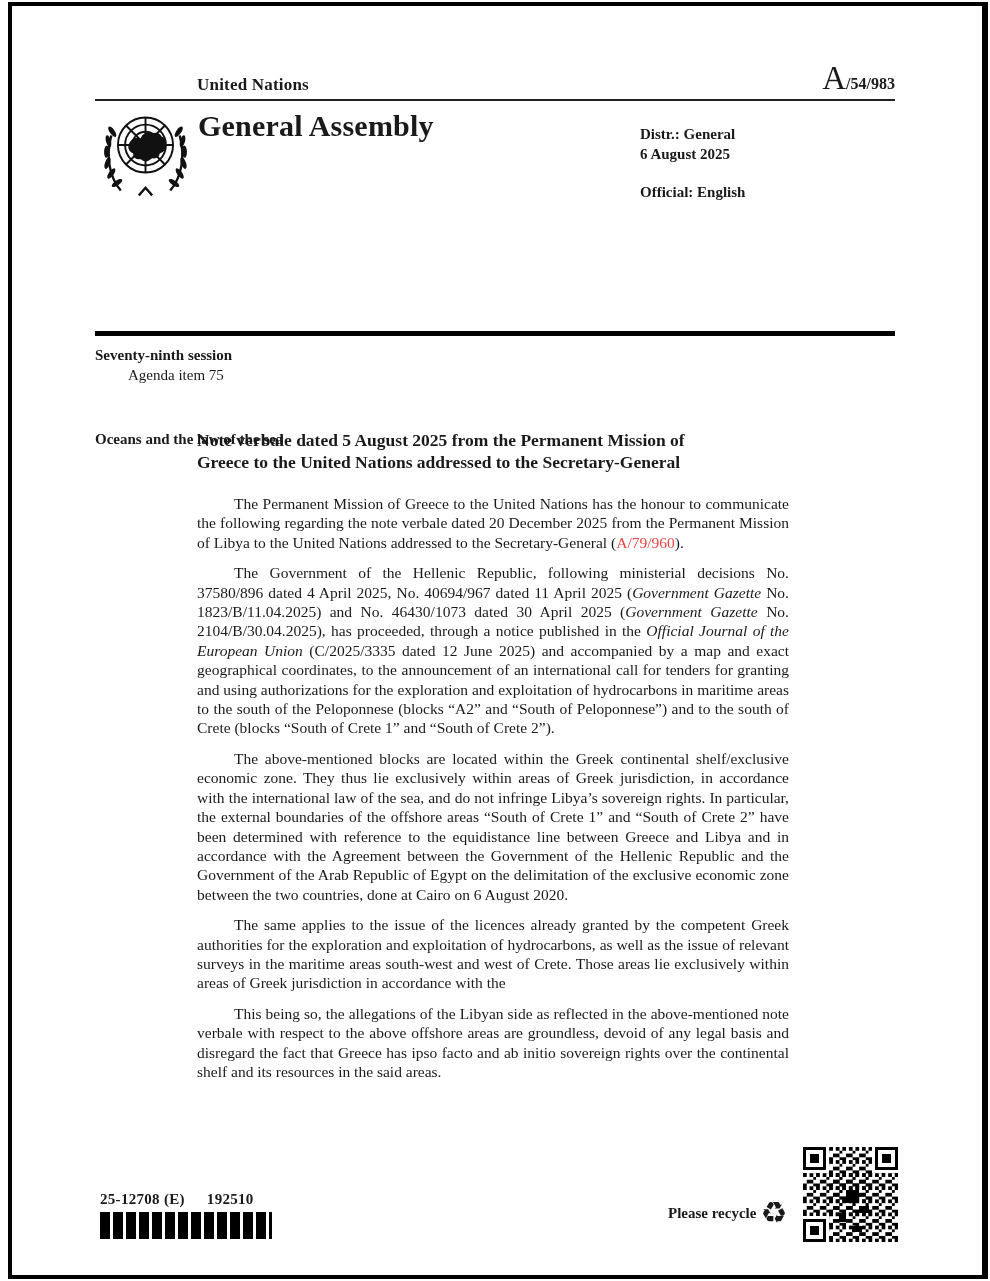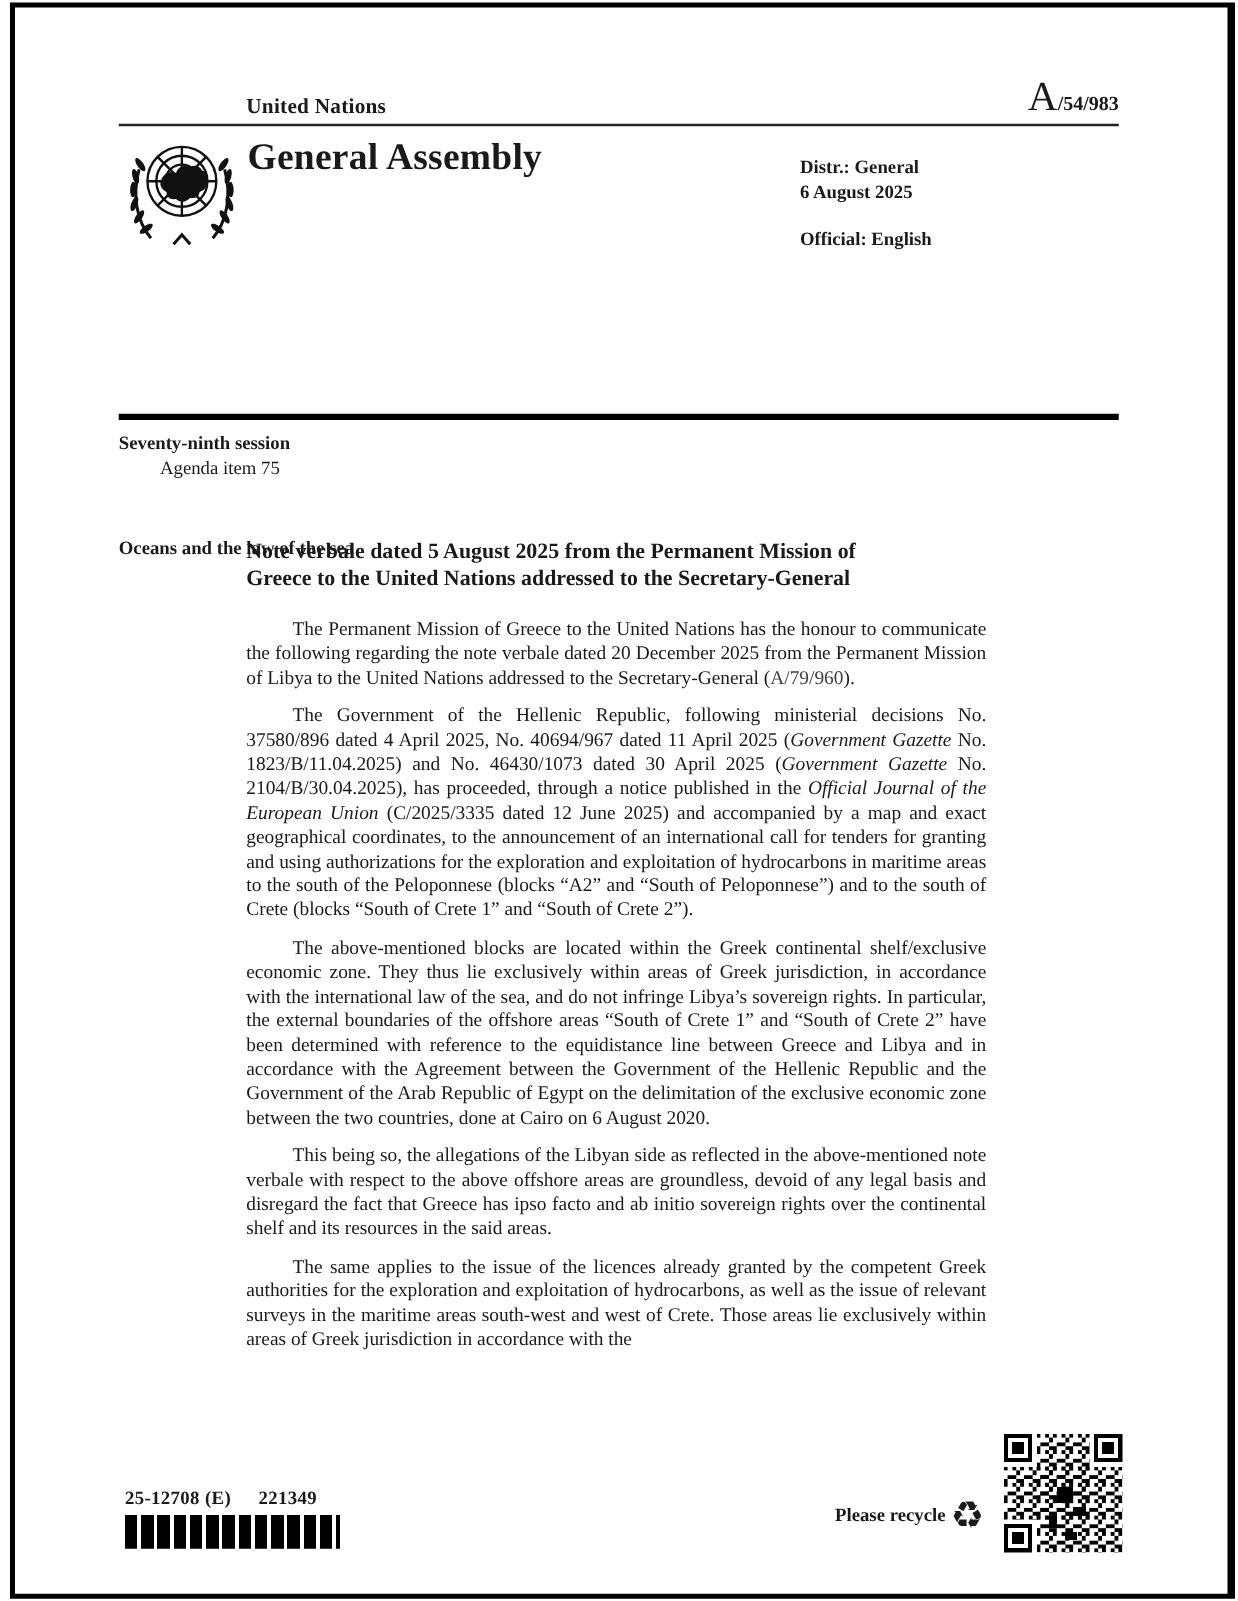--- a/index.html
+++ b/index.html
@@ -118,29 +118,29 @@
     <div class="agenda-item">Agenda item 75</div>
     <div class="agenda-title">Oceans and the law of the sea</div>
   </div>
 
   <div class="abs doc-title">
     <div>Note verbale dated 5 August 2025 from the Permanent Mission of</div>
     <div>Greece to the United Nations addressed to the Secretary-General</div>
   </div>
 
   <div class="abs body-text">
-    <p><span>The Permanent Mission of Greece to the United Nations has the honour to communicate the following regarding the note verbale dated 20 December 2025 from the Permanent Mission of Libya to the United Nations addressed to the Secretary-General (</span><a class="doclink" id="doclink" style="color: #404040;">A/79/960</a><span>).</span></p>
+    <p><span>The Permanent Mission of Greece to the United Nations has the honour to communicate the following regarding the note verbale dated 20 December 2025 from the Permanent Mission of Libya to the United Nations addressed to the Secretary-General (</span><a class="doclink" id="doclink" style="color: #ef4444;">A/79/960</a><span>).</span></p>
     <p><span>The Government of the Hellenic Republic, following ministerial decisions No. 37580/896 dated 4 April 2025, No. 40694/967 dated 11 April 2025 (</span><i>Government Gazette</i><span> No. 1823/B/11.04.2025) and No. 46430/1073 dated 30 April 2025 (</span><i>Government Gazette</i><span> No. 2104/B/30.04.2025), has proceeded, through a notice published in the </span><i>Official Journal of the European Union</i><span> (C/2025/3335 dated 12 June 2025) and accompanied by a map and exact geographical coordinates, to the announcement of an international call for tenders for granting and using authorizations for the exploration and exploitation of hydrocarbons in maritime areas to the south of the Peloponnese (blocks “A2” and “South of Peloponnese”) and to the south of Crete (blocks “South of Crete 1” and “South of Crete 2”).</span></p>
     <p><span>The above-mentioned blocks are located within the Greek continental shelf/exclusive economic zone. They thus lie exclusively within areas of Greek jurisdiction, in accordance with the international law of the sea, and do not infringe Libya’s sovereign rights. In particular, the external boundaries of the offshore areas “South of Crete 1” and “South of Crete 2” have been determined with reference to the equidistance line between Greece and Libya and in accordance with the Agreement between the Government of the Hellenic Republic and the Government of the Arab Republic of Egypt on the delimitation of the exclusive economic zone between the two countries, done at Cairo on 6 August 2020.</span></p>
+    <p><span>The same applies to the issue of the licences already granted by the competent Greek authorities for the exploration and exploitation of hydrocarbons, as well as the issue of relevant surveys in the maritime areas south-west and west of Crete. Those areas lie exclusively within areas of Greek jurisdiction in accordance with the</span></p>
     <p><span>This being so, the allegations of the Libyan side as reflected in the above-mentioned note verbale with respect to the above offshore areas are groundless, devoid of any legal basis and disregard the fact that Greece has ipso facto and ab initio sovereign rights over the continental shelf and its resources in the said areas.</span></p>
-    <p><span>The same applies to the issue of the licences already granted by the competent Greek authorities for the exploration and exploitation of hydrocarbons, as well as the issue of relevant surveys in the maritime areas south-west and west of Crete. Those areas lie exclusively within areas of Greek jurisdiction in accordance with the</span></p>
   </div>
 
   <div class="abs footer-job">
-    <span>25-12708 (E)</span><span class="date-code">221349</span>
+    <span>25-12708 (E)</span><span class="date-code">192510</span>
   </div>
   <div class="abs barcode"></div>
 
   <div class="abs recycle-block">
     <span class="recycle-label">Please recycle</span>
     <span class="recycle-glyph">♻</span>
   </div>
 
   <svg class="abs qr" viewBox="0 0 29 29" xmlns="http://www.w3.org/2000/svg" shape-rendering="crispEdges">
     <defs>

